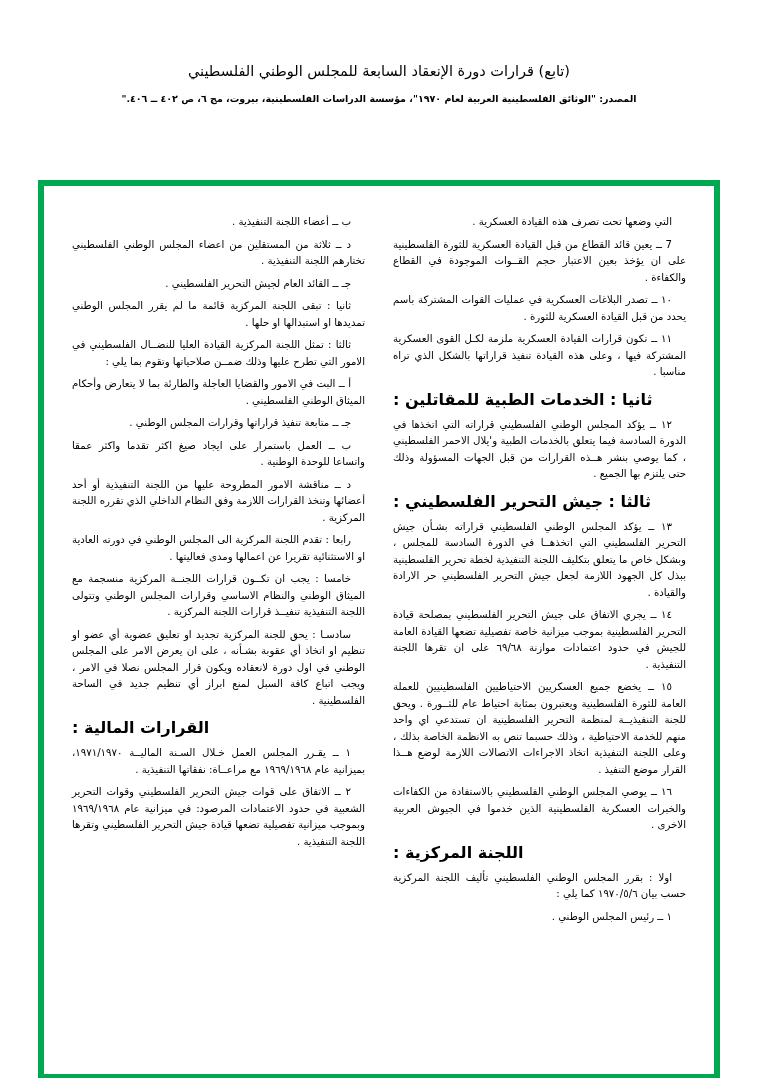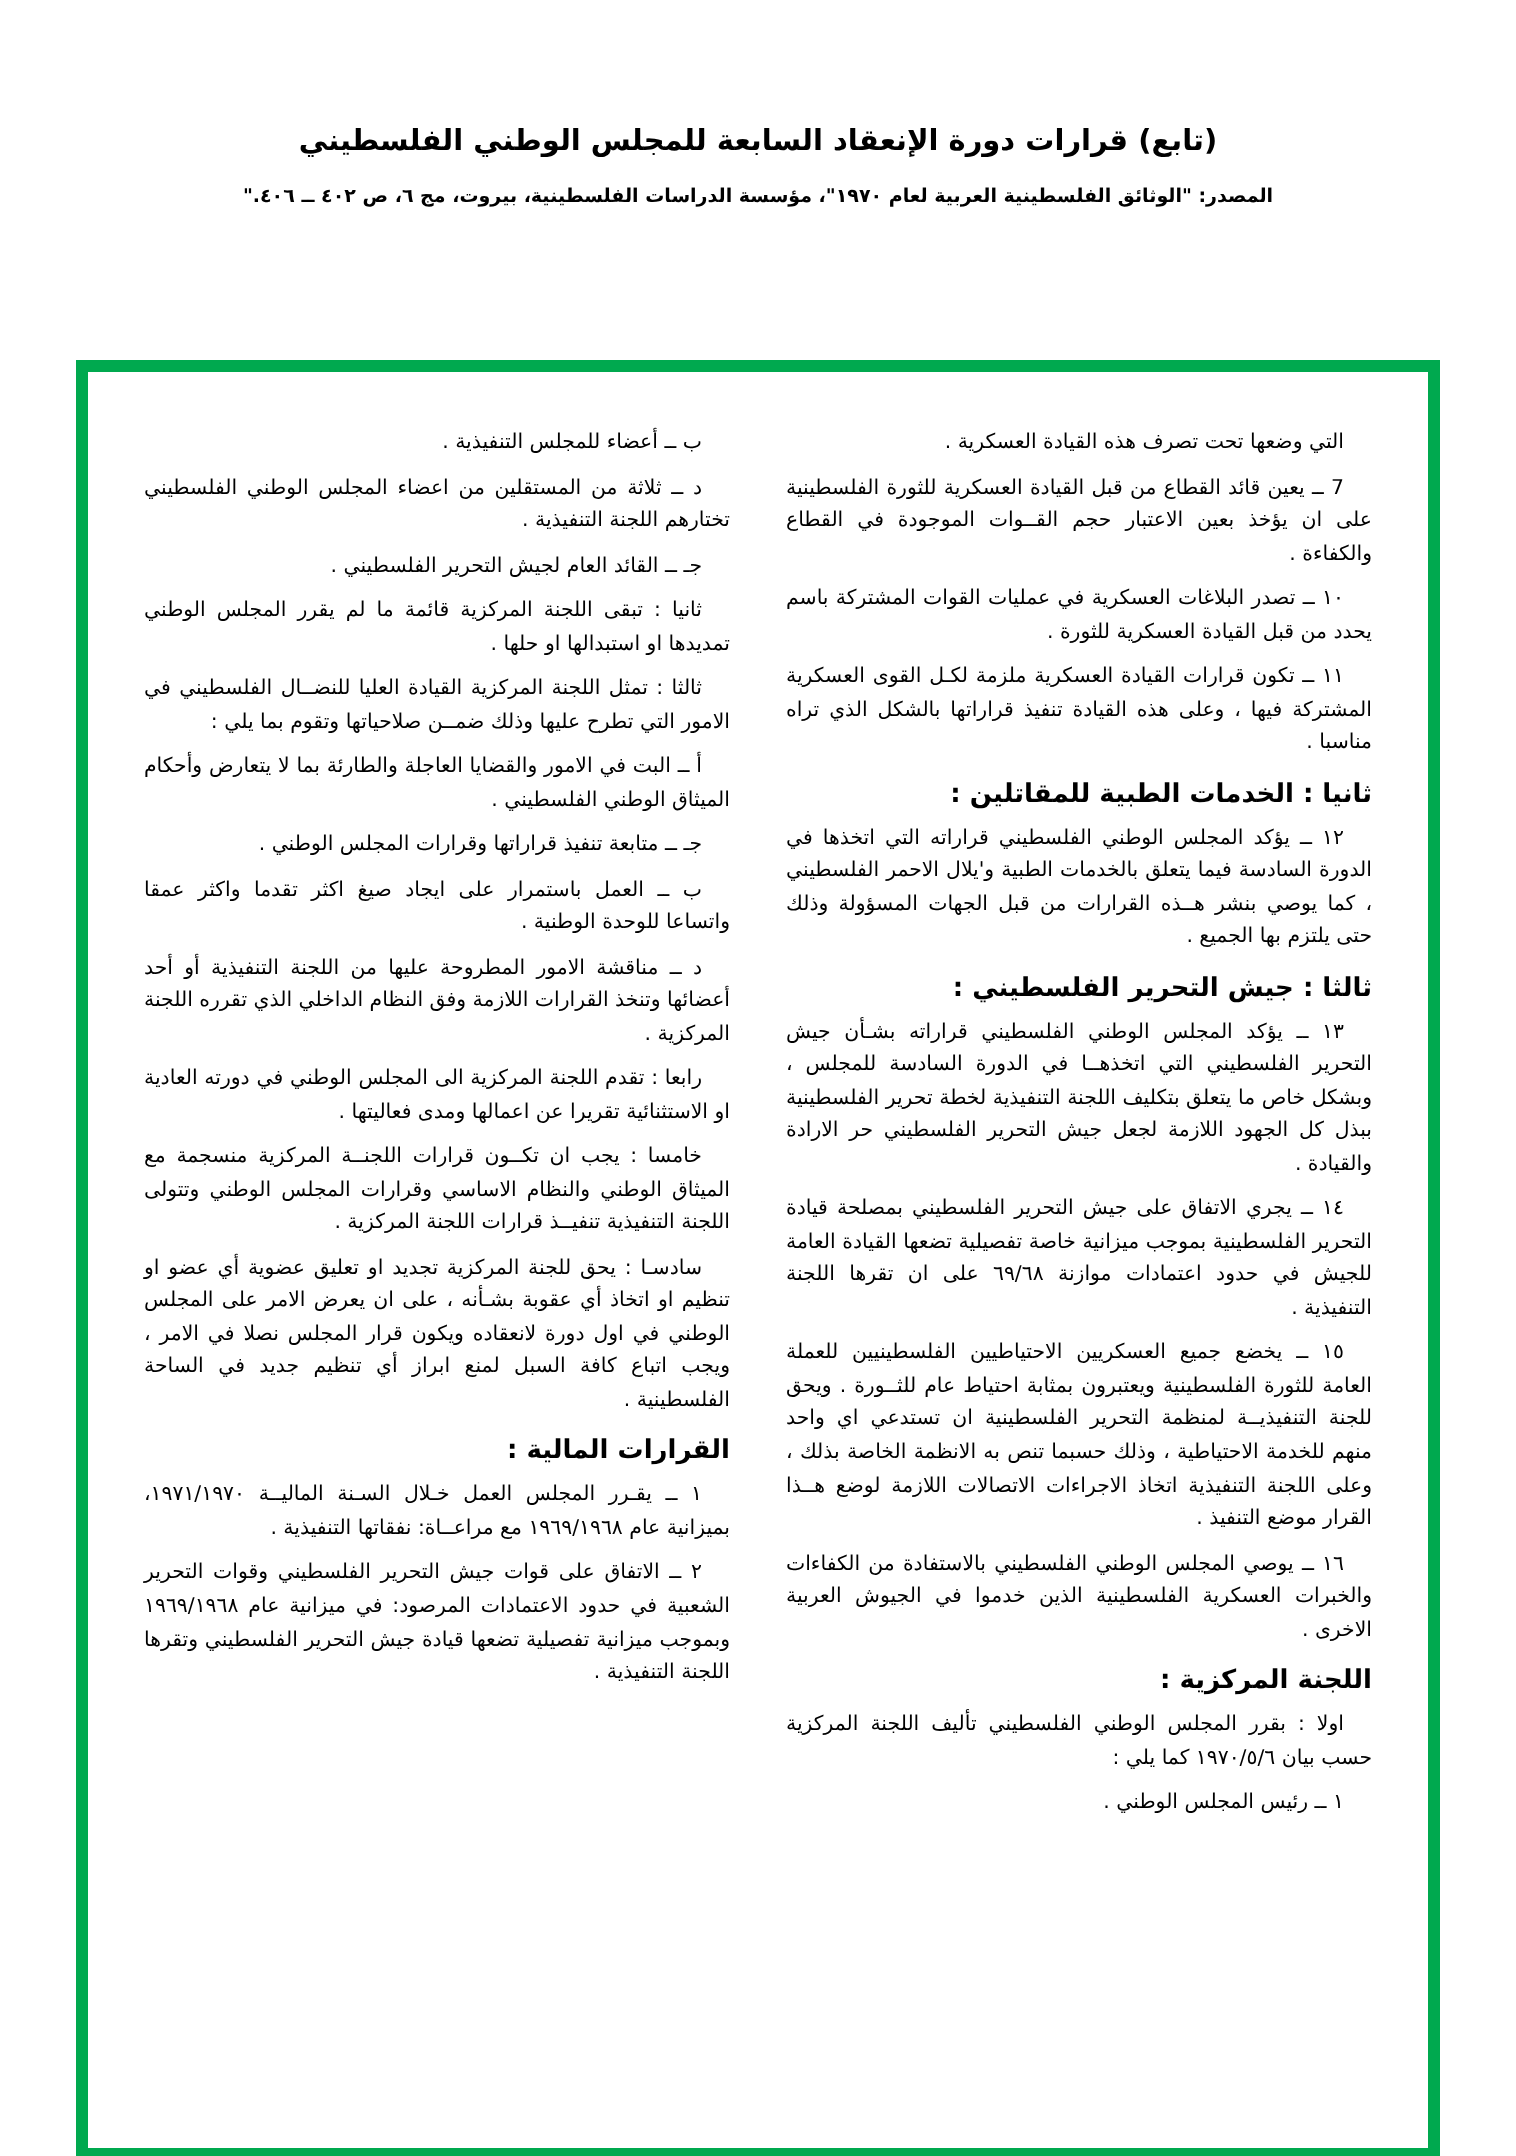--- a/index.html
+++ b/index.html
@@ -18,21 +18,21 @@
   .page {
     width: 758px;
     height: 1078px;
     position: relative;
     box-sizing: border-box;
     padding: 0;
   }
   .doc-title {
     text-align: center;
     font-size: 14.5px;
-    font-weight: bold;
+    font-weight: normal;
     margin-top: 62px;
     letter-spacing: 0px;
     line-height: 1.3;
   }
   .doc-source {
     text-align: center;
     font-size: 9.5px;
     font-weight: bold;
     margin-top: 12px;
     line-height: 1.3;
@@ -67,25 +67,25 @@
 
   p.para {
     font-size: 10.2px;
     line-height: 1.62;
     margin: 0 0 6px 0;
     text-align: justify;
     text-justify: inter-word;
     text-indent: 14px;
   }
   p.head {
-    font-size: 13px;
+    font-size: 16px;
     line-height: 1.62;
     margin: 6px 0 4px 0;
     font-weight: bold;
-    text-align: right;
+    text-align: left;
     text-indent: 0;
   }
 </style>
 </head>
 <body>
 
 <div class="page">
 
   <div class="doc-title">(تابع) قرارات دورة الإنعقاد السابعة للمجلس الوطني الفلسطيني</div>
   <div class="doc-source">المصدر: "الوثائق الفلسطينية العربية لعام ١٩٧٠"، مؤسسة الدراسات الفلسطينية، بيروت، مج ٦، ص ٤٠٢ ــ ٤٠٦."</div>
@@ -104,21 +104,21 @@
         <p class="para">١٣ ــ يؤكد المجلس الوطني الفلسطيني قراراته بشـأن جيش التحرير الفلسطيني التي اتخذهــا في الدورة السادسة للمجلس ، وبشكل خاص ما يتعلق بتكليف اللجنة التنفيذية لخطة تحرير الفلسطينية ببذل كل الجهود اللازمة لجعل جيش التحرير الفلسطيني حر الارادة والقيادة .</p>
         <p class="para">١٤ ــ يجري الاتفاق على جيش التحرير الفلسطيني بمصلحة قيادة التحرير الفلسطينية بموجب ميزانية خاصة تفصيلية تضعها القيادة العامة للجيش في حدود اعتمادات موازنة ٦٩/٦٨ على ان تقرها اللجنة التنفيذية .</p>
         <p class="para">١٥ ــ يخضع جميع العسكريين الاحتياطيين الفلسطينيين للعملة العامة للثورة الفلسطينية ويعتبرون بمثابة احتياط عام للثــورة . ويحق للجنة التنفيذيــة لمنظمة التحرير الفلسطينية ان تستدعي اي واحد منهم للخدمة الاحتياطية ، وذلك حسبما تنص به الانظمة الخاصة بذلك ، وعلى اللجنة التنفيذية اتخاذ الاجراءات الاتصالات اللازمة لوضع هــذا القرار موضع التنفيذ .</p>
         <p class="para">١٦ ــ يوصي المجلس الوطني الفلسطيني بالاستفادة من الكفاءات والخبرات العسكرية الفلسطينية الذين خدموا في الجيوش العربية الاخرى .</p>
         <p class="head">اللجنة المركزية :</p>
         <p class="para">اولا : بقرر المجلس الوطني الفلسطيني تأليف اللجنة المركزية حسب بيان ١٩٧٠/٥/٦ كما يلي :</p>
         <p class="para">١ ــ رئيس المجلس الوطني .</p>
       </div>
 
       <div class="col left">
-        <p class="para">ب ــ أعضاء للمجلس التنفيذية .</p>
+        <p class="para">ب ــ أعضاء اللجنة التنفيذية .</p>
         <p class="para">د ــ ثلاثة من المستقلين من اعضاء المجلس الوطني الفلسطيني تختارهم اللجنة التنفيذية .</p>
         <p class="para">جـ ــ القائد العام لجيش التحرير الفلسطيني .</p>
         <p class="para">ثانيا : تبقى اللجنة المركزية قائمة ما لم يقرر المجلس الوطني تمديدها او استبدالها او حلها .</p>
         <p class="para">ثالثا : تمثل اللجنة المركزية القيادة العليا للنضــال الفلسطيني في الامور التي تطرح عليها وذلك ضمــن صلاحياتها وتقوم بما يلي :</p>
         <p class="para">أ ــ البت في الامور والقضايا العاجلة والطارئة بما لا يتعارض وأحكام الميثاق الوطني الفلسطيني .</p>
         <p class="para">جـ ــ متابعة تنفيذ قراراتها وقرارات المجلس الوطني .</p>
         <p class="para">ب ــ العمل باستمرار على ايجاد صيغ اكثر تقدما واكثر عمقا واتساعا للوحدة الوطنية .</p>
         <p class="para">د ــ مناقشة الامور المطروحة عليها من اللجنة التنفيذية أو أحد أعضائها وتنخذ القرارات اللازمة وفق النظام الداخلي الذي تقرره اللجنة المركزية .</p>
         <p class="para">رابعا : تقدم اللجنة المركزية الى المجلس الوطني في دورته العادية او الاستثنائية تقريرا عن اعمالها ومدى فعاليتها .</p>
         <p class="para">خامسا : يجب ان تكــون قرارات اللجنــة المركزية منسجمة مع الميثاق الوطني والنظام الاساسي وقرارات المجلس الوطني وتتولى اللجنة التنفيذية تنفيــذ قرارات اللجنة المركزية .</p>

